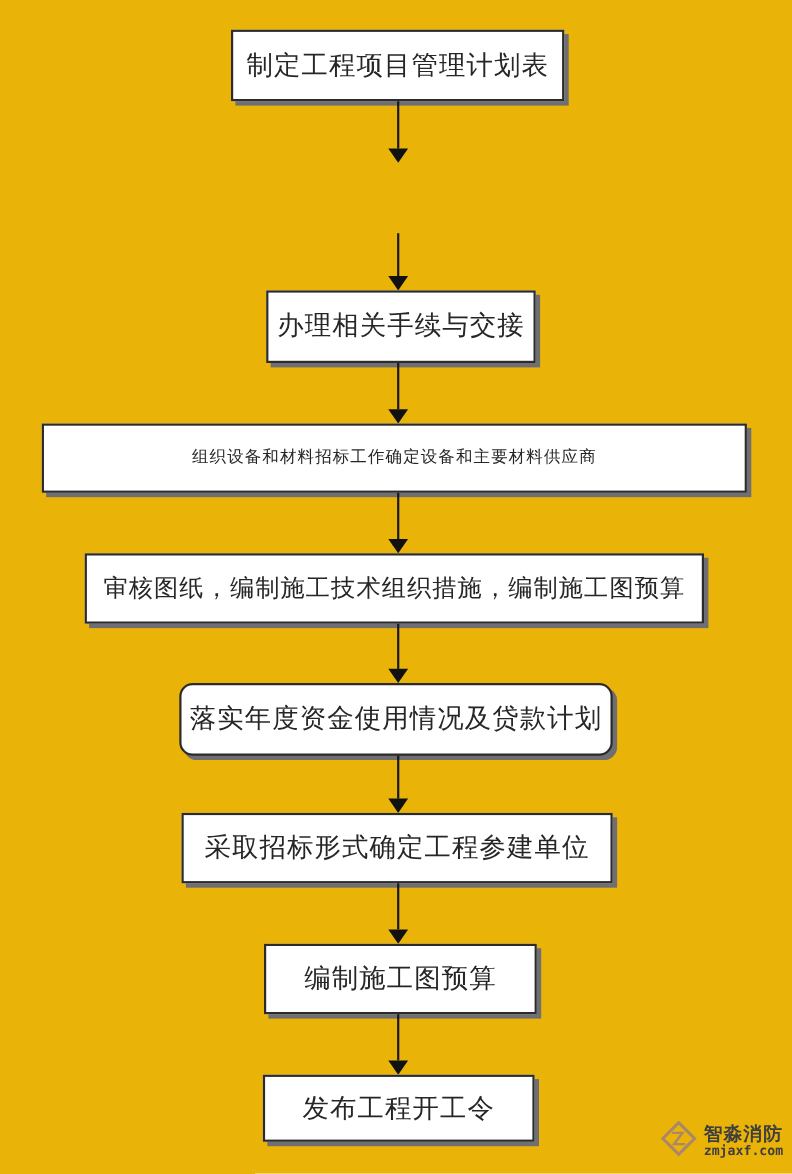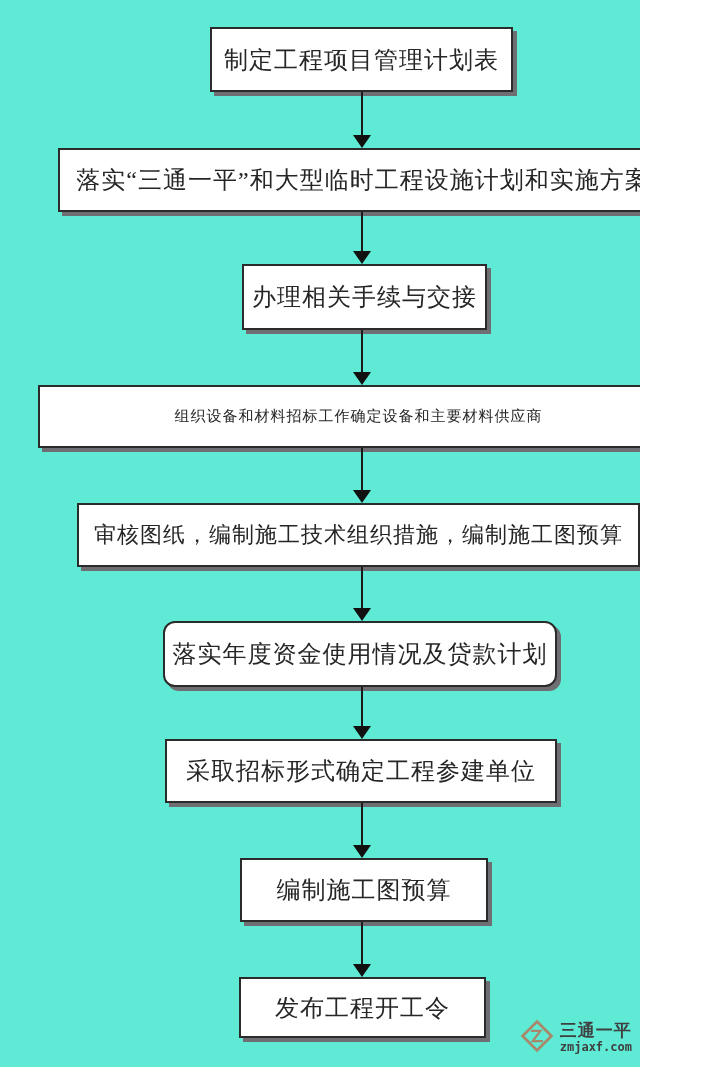--- a/index.html
+++ b/index.html
@@ -2,23 +2,23 @@
 <html><head>
 <meta charset="utf-8">
 <style>
   html, body {
     margin: 0;
     padding: 0;
     background: #ffffff;
   }
   #canvas {
     position: relative;
-    width: 640px;
+    width: 720px;
     height: 1067px;
-    background: #5eead4;
+    background: #eab308;
     overflow: hidden;
     font-family: "Liberation Serif", "DejaVu Serif", serif;
   }
   .flow-box {
     position: absolute;
     box-sizing: border-box;
     background: #ffffff;
     border: 2px solid #2b2b2b;
     box-shadow: 4px 4px 0 0 #6e6e73;
     display: flex;
@@ -109,21 +109,20 @@
 
 <div id="canvas">
 
   <div class="flow-box b1">制定工程项目管理计划表</div>
 
   <div class="flow-arrow a1">
     <div class="line"></div>
       <div class="head"></div>
   </div>
 
-  <div class="flow-box b2">落实“三通一平”和大型临时工程设施计划和实施方案</div>
 
   <div class="flow-arrow a2">
     <div class="line"></div>
       <div class="head"></div>
   </div>
 
   <div class="flow-box b3">办理相关手续与交接</div>
 
   <div class="flow-arrow a3">
     <div class="line"></div>
@@ -170,18 +169,18 @@
   <div class="watermark">
     <span>
       <svg class="logo" viewBox="0 0 40 40" aria-hidden="true">
         <g fill="none" stroke="#a8876a" stroke-width="3.2" stroke-linejoin="miter">
           <path d="M20 3 L37 20 L20 37 L3 20 Z"></path>
           <path d="M13 14 L24 14 L15 26 L27 26" stroke-width="2.6"></path>
         </g>
       </svg>
     </span>
     <span class="wm-text">
-      <span class="wm-name">三通一平</span>
+      <span class="wm-name">智淼消防</span>
       <span class="wm-url">zmjaxf.com</span>
     </span>
   </div>
 
 </div>
 
 </body></html>

